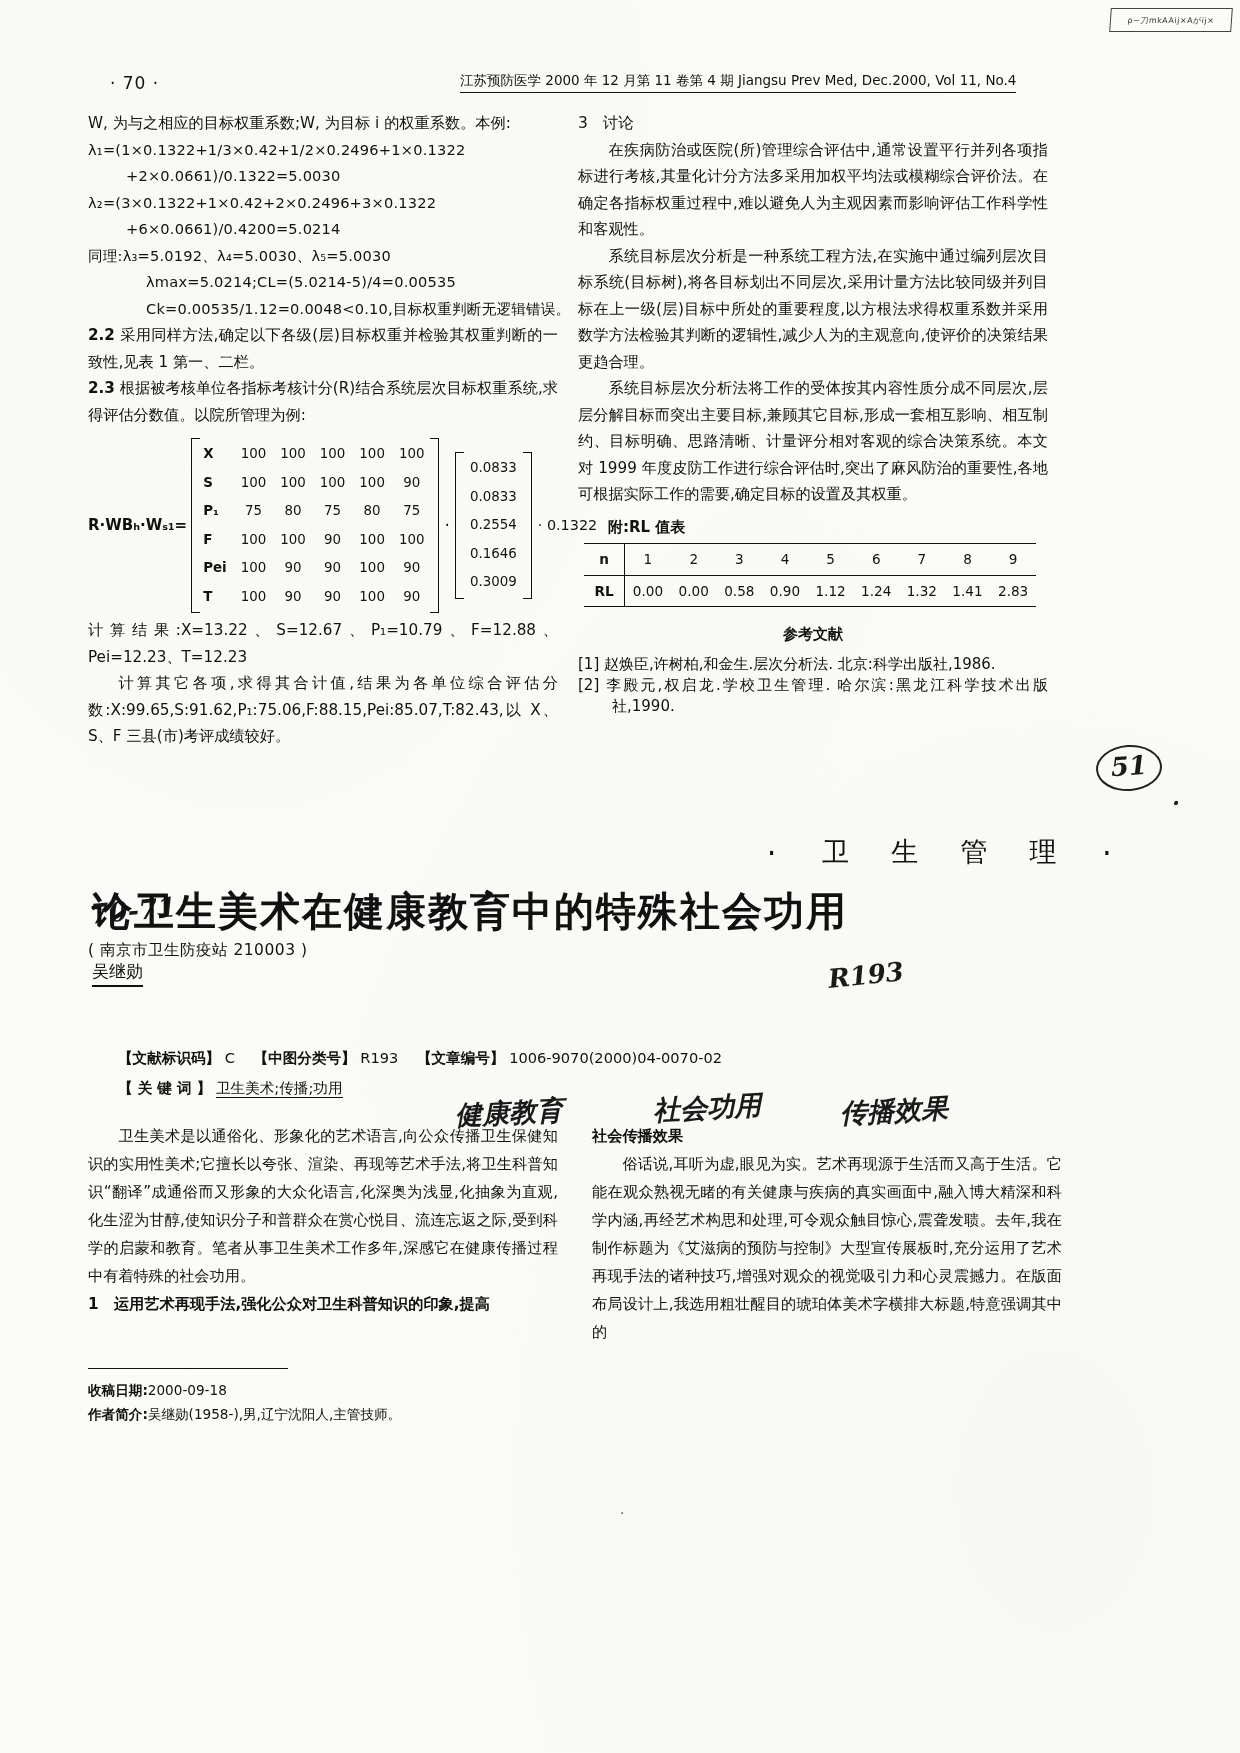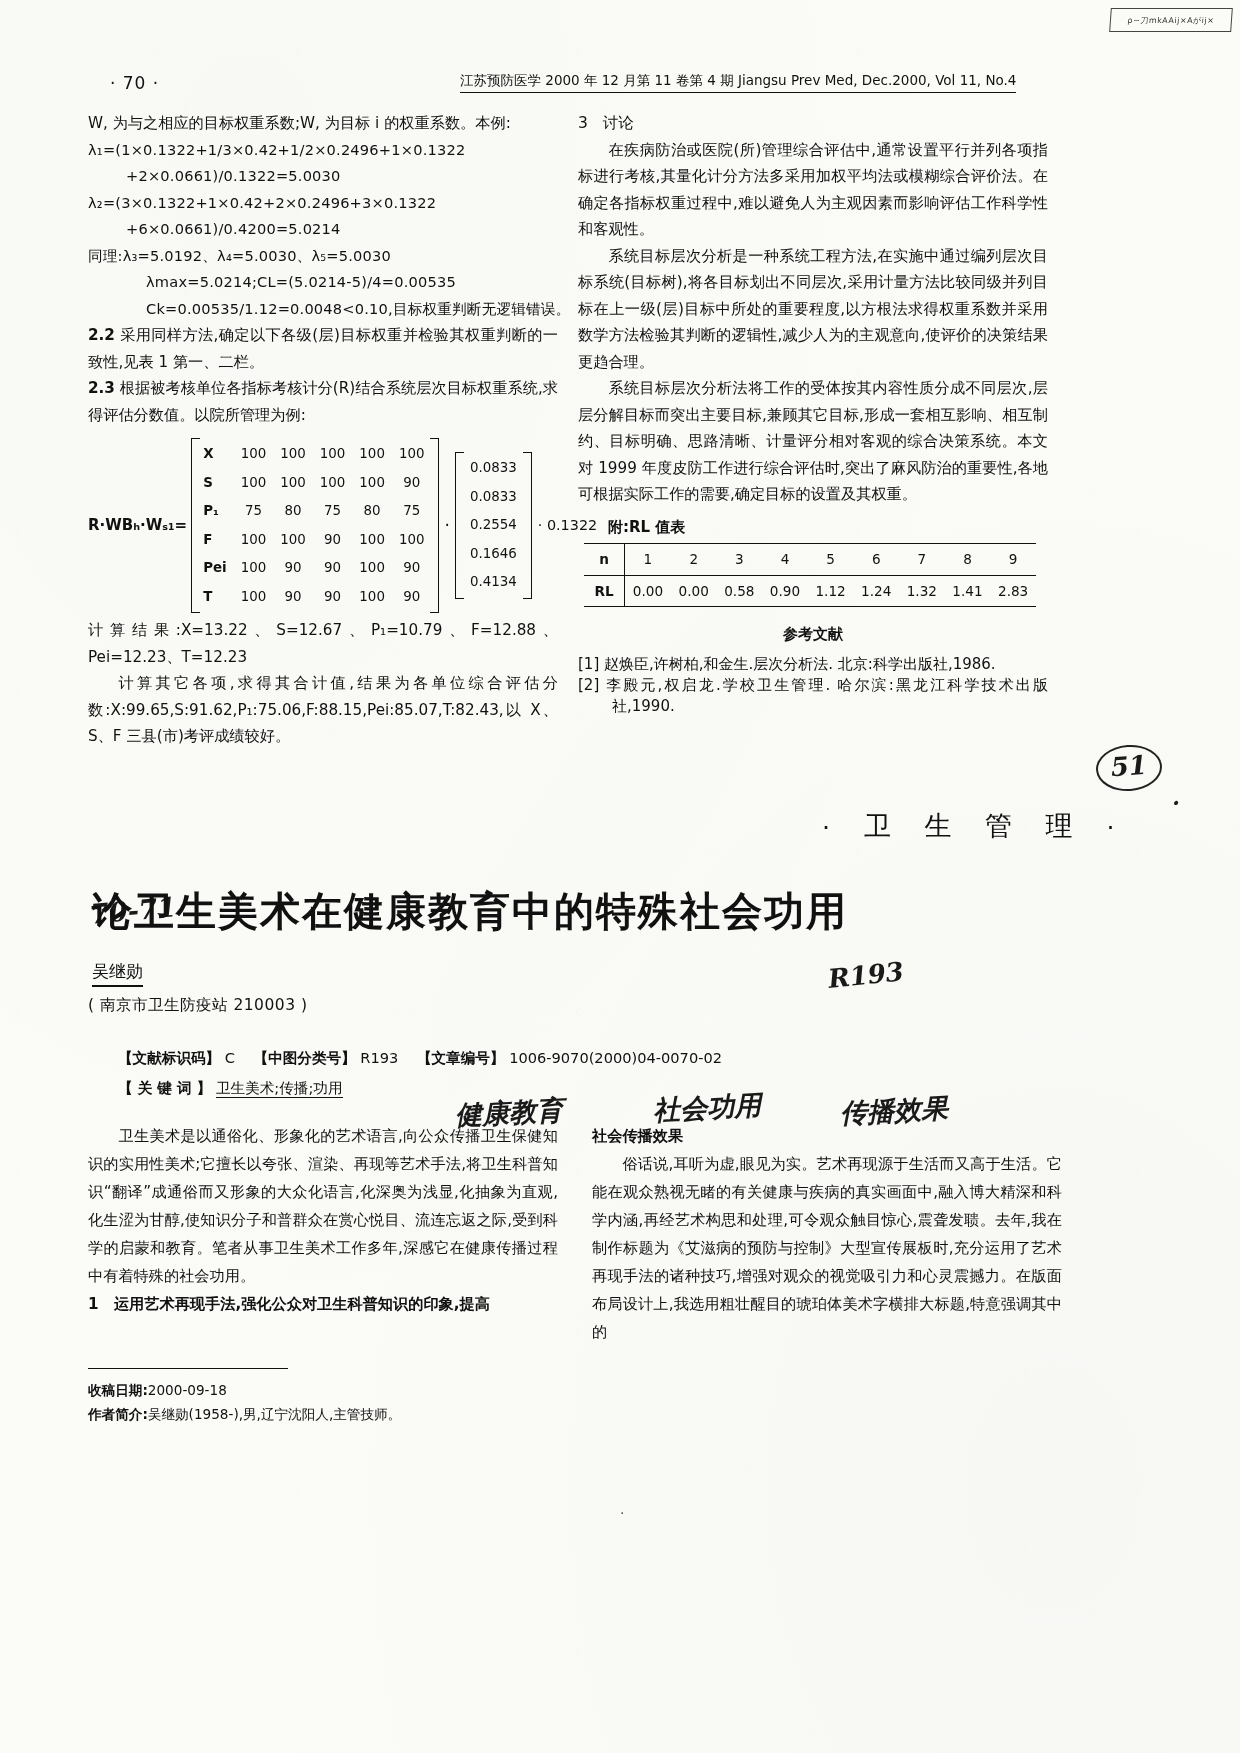--- a/index.html
+++ b/index.html
@@ -83,27 +83,27 @@
   .hw-pagerange{left:90px;top:895px;font-size:27px;transform:rotate(-5deg);}
   .hw-51{right:78px;top:745px;font-size:26px;transform:rotate(-4deg);
     border:2px solid #222;border-radius:50%;padding:4px 13px 8px 13px;}
   .hw-r193{left:828px;top:960px;font-size:26px;transform:rotate(-6deg);}
   .hw-k1{left:455px;top:1095px;font-size:27px;transform:rotate(-3deg);}
   .hw-k2{left:653px;top:1090px;font-size:27px;transform:rotate(-3deg);}
   .hw-k3{left:840px;top:1093px;font-size:27px;transform:rotate(-3deg);}
   .hw-tick{right:60px;top:790px;font-size:22px;}
 
   
-  .sec-badge{position:absolute;right:112px;top:808px;font-size:27px;
-    letter-spacing:13px;font-family:Liberation Sans, sans-serif;white-space:nowrap;}
+  .sec-badge{position:absolute;right:112px;top:834px;font-size:27px;
+    letter-spacing:13px;font-family:Liberation Mono, monospace;white-space:nowrap;}
   .art-title{position:absolute;left:92px;top:885px;width:1060px;
     font-size:40px;font-weight:bold;letter-spacing:2px;line-height:52px;}
   .byline{position:absolute;left:92px;top:960px;font-size:17px;
     border-bottom:2px solid #111;padding-bottom:2px;display:inline-block;}
-  .affil{position:absolute;left:88px;top:995px;font-size:15.5px;letter-spacing:.5px;}
+  .affil{position:absolute;left:88px;top:940px;font-size:15.5px;letter-spacing:.5px;}
 
   .meta{position:absolute;left:118px;top:1043px;font-size:14.6px;line-height:30px;
     white-space:nowrap;}
   .meta b{font-weight:bold;}
   .meta .ul{border-bottom:1.4px solid #111;padding-bottom:1px;}
 
   
   .body2{position:absolute;left:0;top:1122px;width:1240px;}
   .body2 .col{font-size:15.2px;line-height:28px;}
   .body2 .col.left{left:88px;width:470px;}
@@ -216,21 +216,21 @@
                 <tr>
                   <td>0.0833</td>
                 </tr>
                 <tr>
                   <td>0.2554</td>
                 </tr>
                 <tr>
                   <td>0.1646</td>
                 </tr>
                 <tr>
-                  <td>0.4134</td>
+                  <td>0.3009</td>
                 </tr>
               </tbody>
           </table>
         </span>
         <span class="tail">· 0.1322</span>
       </div>
 
       <p>计算结果:X=13.22、S=12.67、P₁=10.79、F=12.88、Pei=12.23、T=12.23</p>
       <p class="indent">计算其它各项,求得其合计值,结果为各单位综合评估分数:X:99.65,S:91.62,P₁:75.06,F:88.15,Pei:85.07,T:82.43,以 X、S、F 三县(市)考评成绩较好。</p>
     </div>

